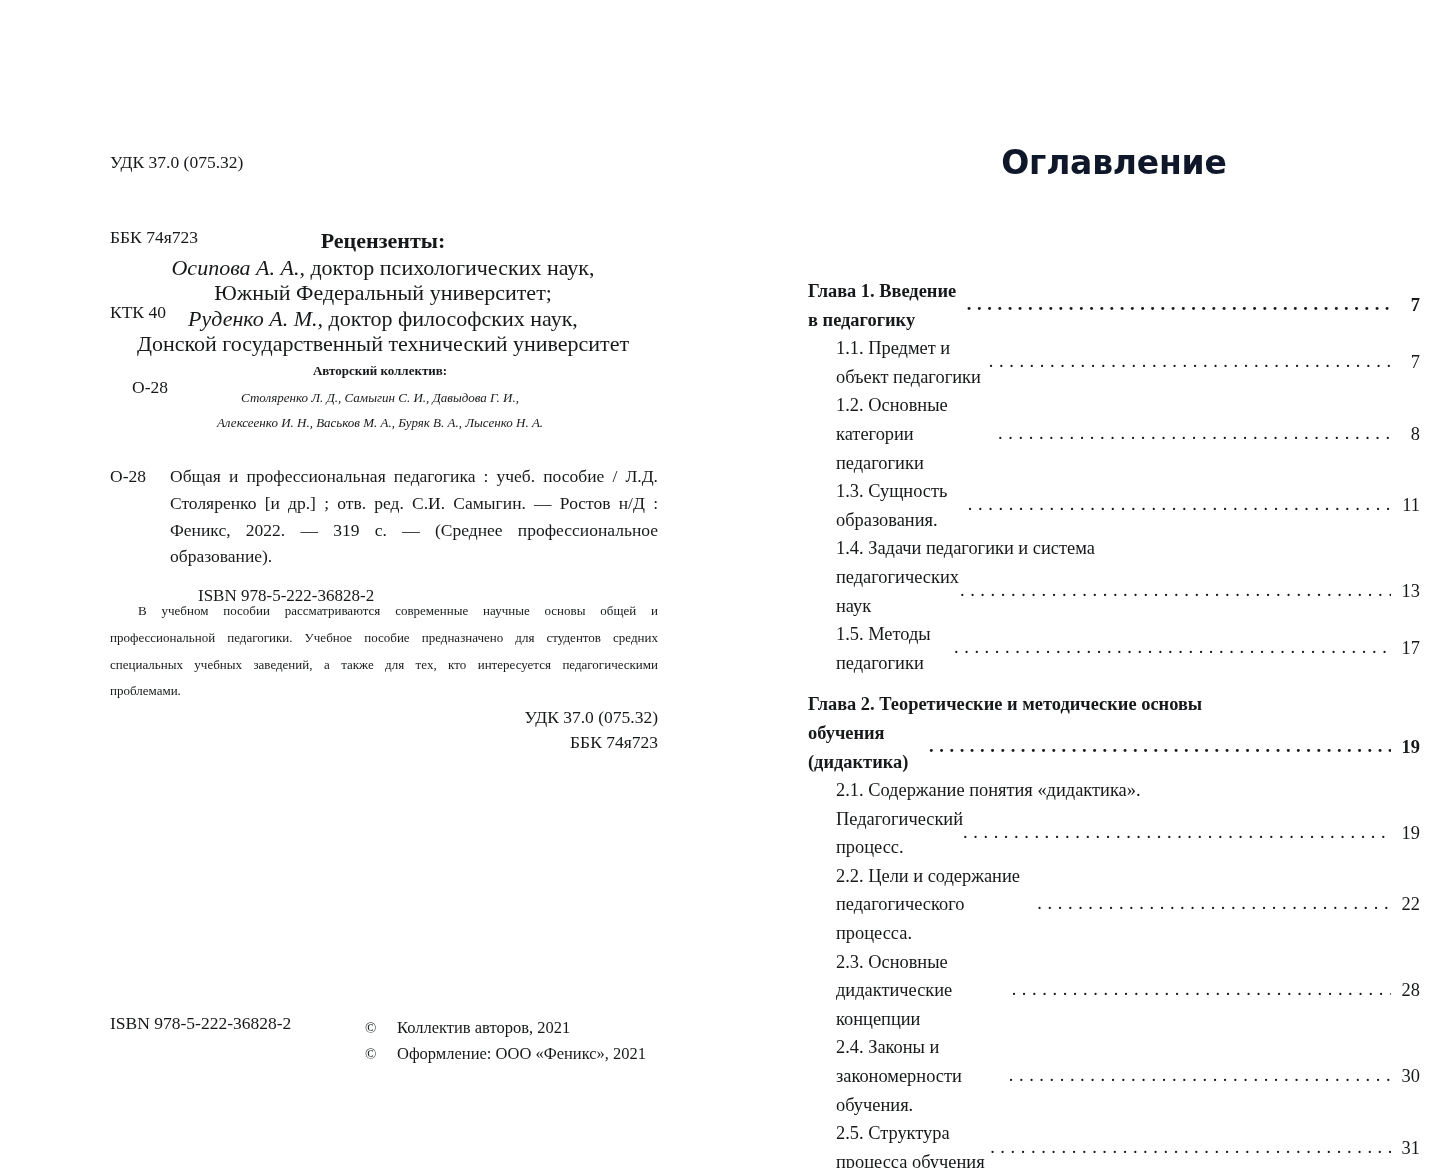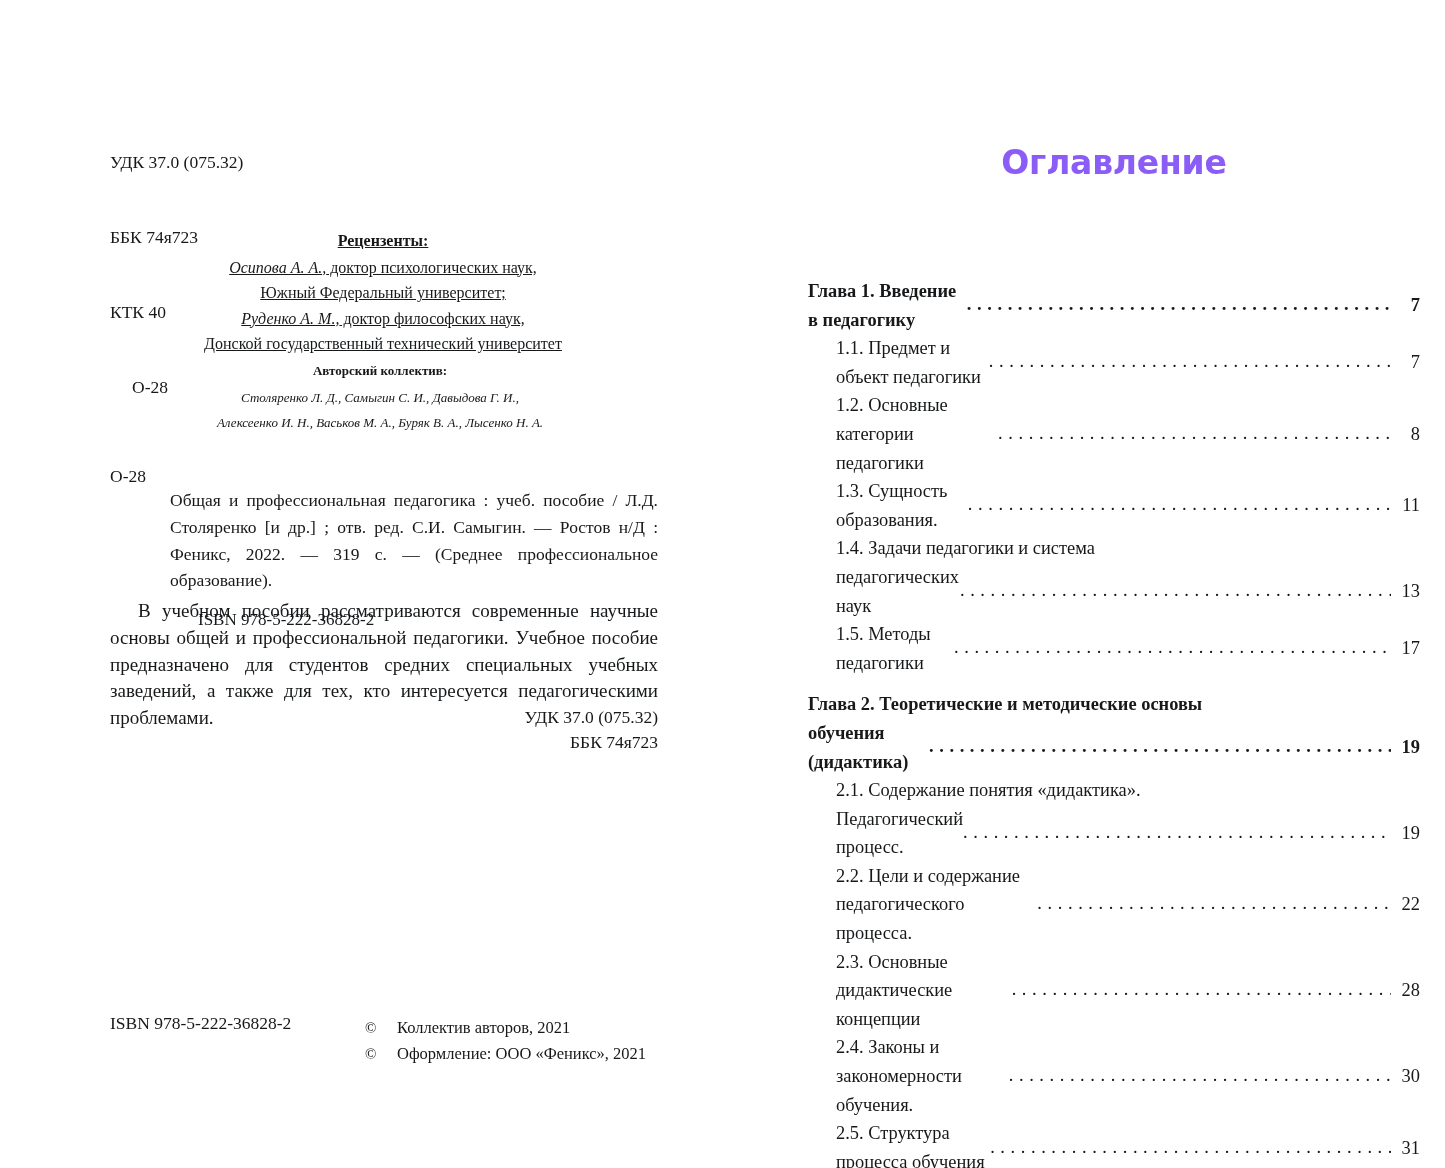--- a/index.html
+++ b/index.html
@@ -43,23 +43,22 @@
   }
   .classification .cls-line { display: block; }
   .classification .cls-indent { padding-left: 22px; }
 
   .reviewers-block {
     position: absolute;
     left: 110px;
     top: 228px;
     width: 546px;
     text-align: center;
-    font-size: 16px;
+    font-size: 22px;
     line-height: 25.5px;
-    text-decoration: underline;
   }
   .blk-title {
     font-weight: bold;
     display: block;
     margin-bottom: 1px;
   }
   .ital { font-style: italic; }
   .line { display: block; }
 
   .authors-block {
@@ -86,34 +85,33 @@
   }
   .biblio-code {
     width: 60px;
     flex: 0 0 60px;
     white-space: nowrap;
   }
   .biblio-body {
     flex: 1 1 auto;
     text-align: justify;
     text-align-last: left;
-    margin-top: 24px;
   }
   .biblio-isbn {
     margin-top: 13px;
     padding-left: 88px;
     font-size: 17px;
   }
 
   .annotation {
     position: absolute;
     left: 110px;
     top: 598px;
     width: 548px;
-    font-size: 19px;
+    font-size: 13px;
     line-height: 26.8px;
     text-align: justify;
     text-align-last: left;
     text-indent: 28px;
   }
 
   .udk-bbk-right {
     position: absolute;
     left: 110px;
     top: 705px;
@@ -162,21 +160,21 @@
   .toc-heading {
     position: absolute;
     left: 86px;
     top: 143px;
     width: 612px;
     text-align: center;
     font-family: "DejaVu Sans", "Liberation Sans", sans-serif;
     font-weight: bold;
     font-size: 33px;
     letter-spacing: -0.2px;
-    color: #8b5cf6;
+    color: #0f172a;
   }
 
   .toc {
     position: absolute;
     left: 86px;
     top: 277px;
     width: 612px;
     font-size: 18.4px;
   }
 

